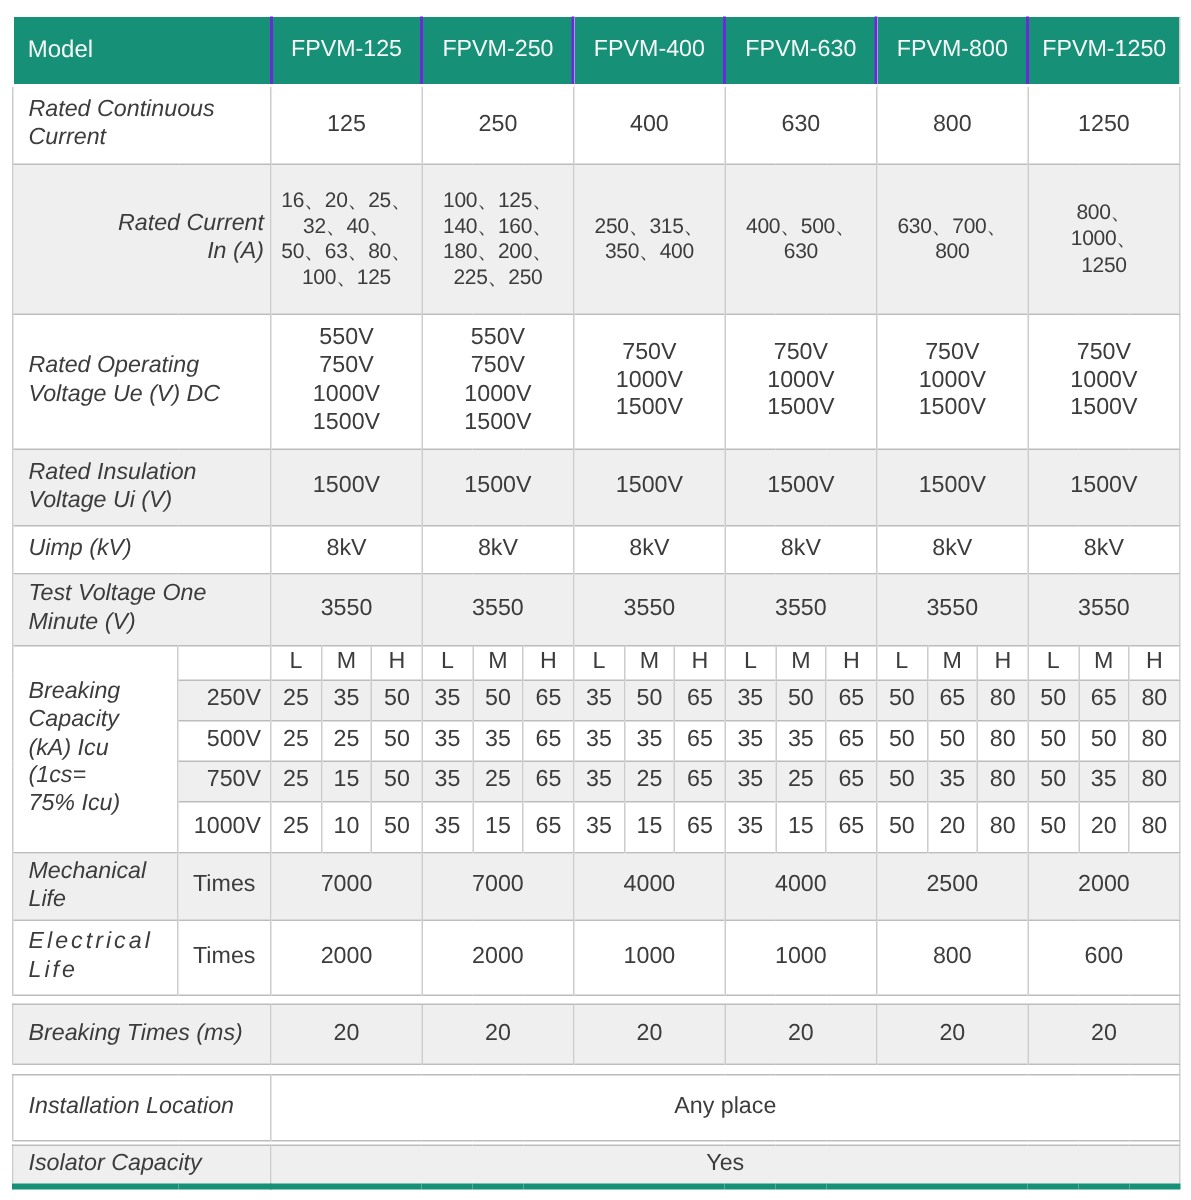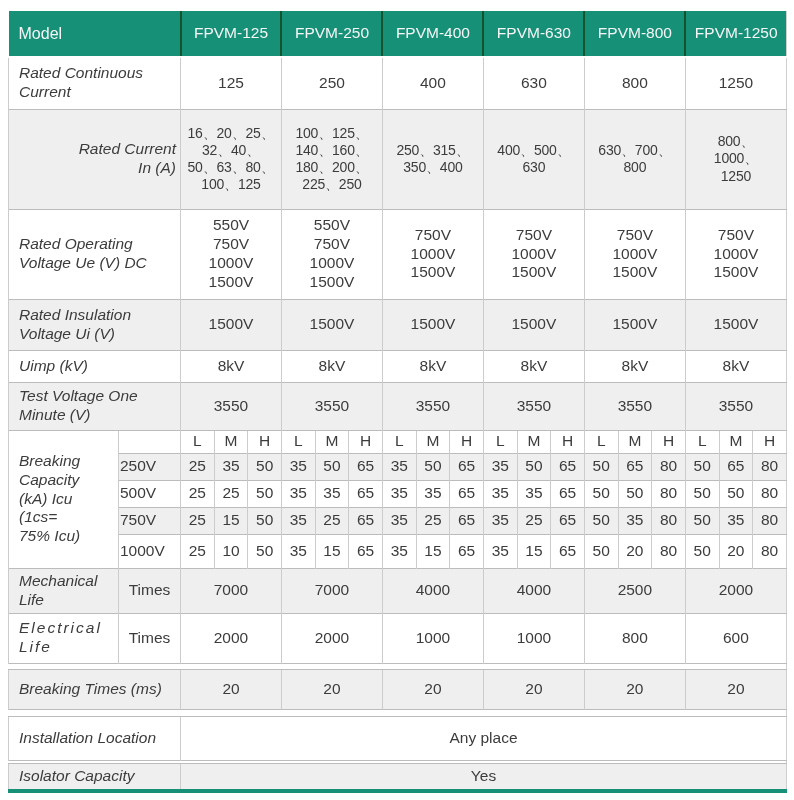--- a/index.html
+++ b/index.html
@@ -11,31 +11,31 @@
   .wrap{padding:11px 7px 0 8px;}
   table.spec{
     border-collapse:collapse;table-layout:fixed;width:779px;
     border-bottom:4px solid #169178;
     border-right:1px solid #cfcfcf;
   }
   th,td{white-space:pre-line;vertical-align:middle;line-height:1.22;overflow:hidden;}
   thead tr{height:46px;}
   thead th{
     background:#169178;color:#f6f6f6;font-weight:400;font-size:16px;
-    border-right:2px solid #14532d;border-bottom:2px solid #ffffff;
+    border-right:2px solid #6d28d9;border-bottom:2px solid #ffffff;
   }
   thead th:last-child{border-right:none;}
   th.lbl-h{text-align:left;padding-left:10px;}
   th.val-h{text-align:center;padding:0 1px;font-size:15.5px;}
   tbody td{
     border-top:1px solid #bcbcbc;border-left:1px solid #cccccc;
     font-size:15.5px;text-align:center;padding:2px 1px;background:#ffffff;
   }
   tbody td.lbl{text-align:left;padding-left:10px;padding-right:4px;font-style:italic;}
-  tbody td.vlbl{text-align:left;padding-right:6px;}
+  tbody td.vlbl{text-align:right;padding-right:6px;}
   tbody td.unit{text-align:center;}
   tbody td.bc{padding:1px 0;}
   tr.shaded td{background:#efefef;}
   td.bc-label{background:#ffffff !important;}
   td.spacer{border-left:none;background:#ffffff !important;padding:0;}
   
   tr.r-rated-continuous-current{height:52px;}
   tr.r-rated-current{height:100px;}
   tr.r-rated-current td{font-size:14px;letter-spacing:-0.2px;}
   tr.r-rated-current td.lbl{font-size:15.5px;letter-spacing:0;text-align:right;}

